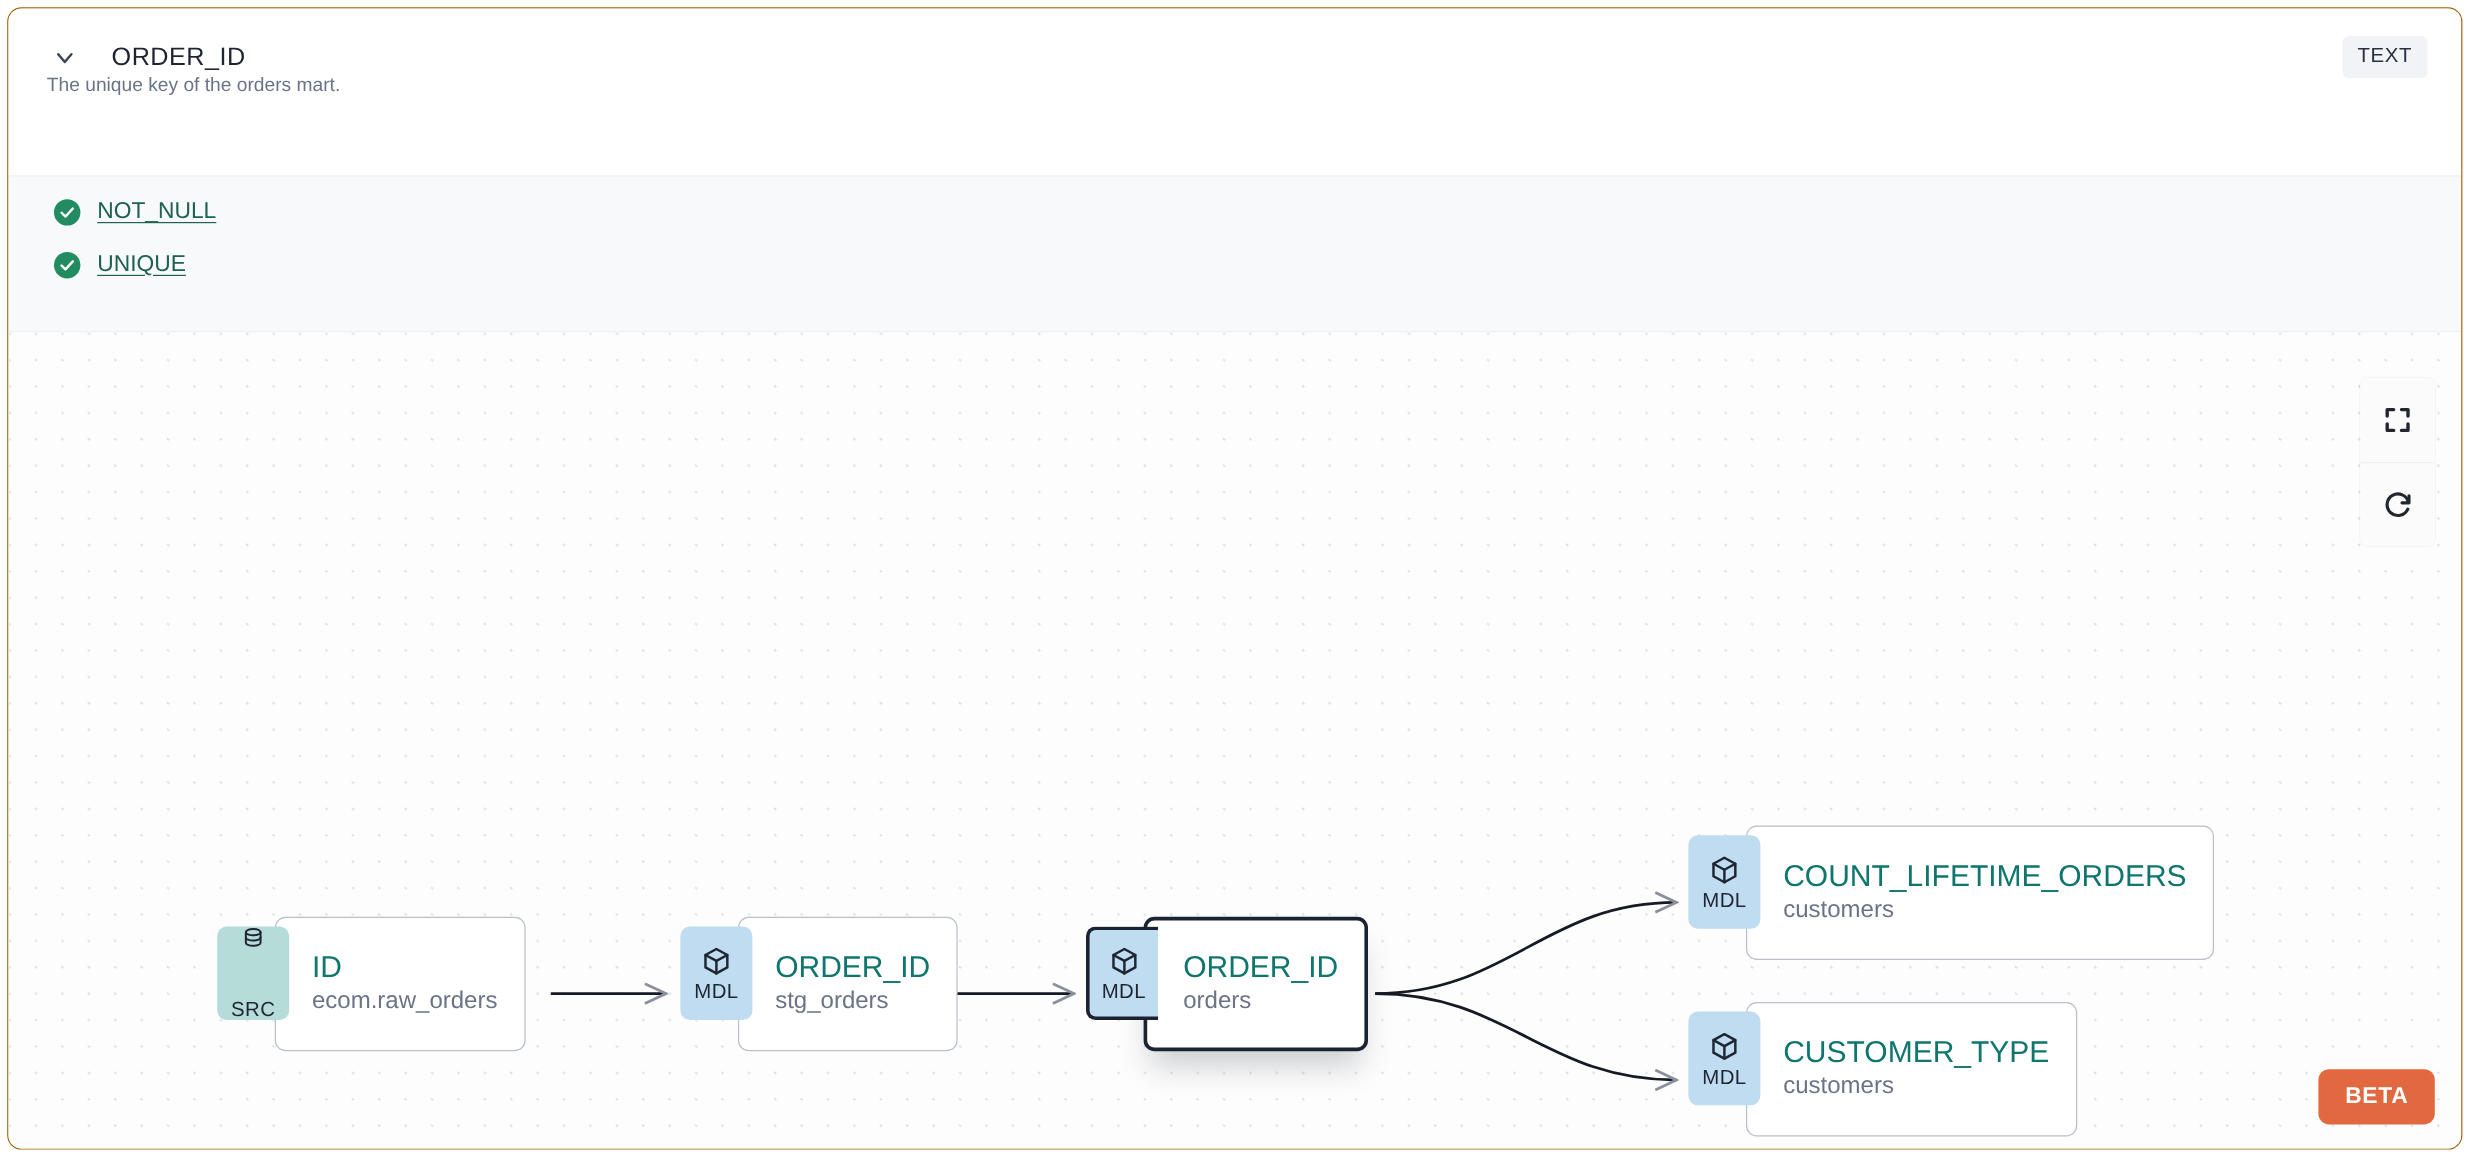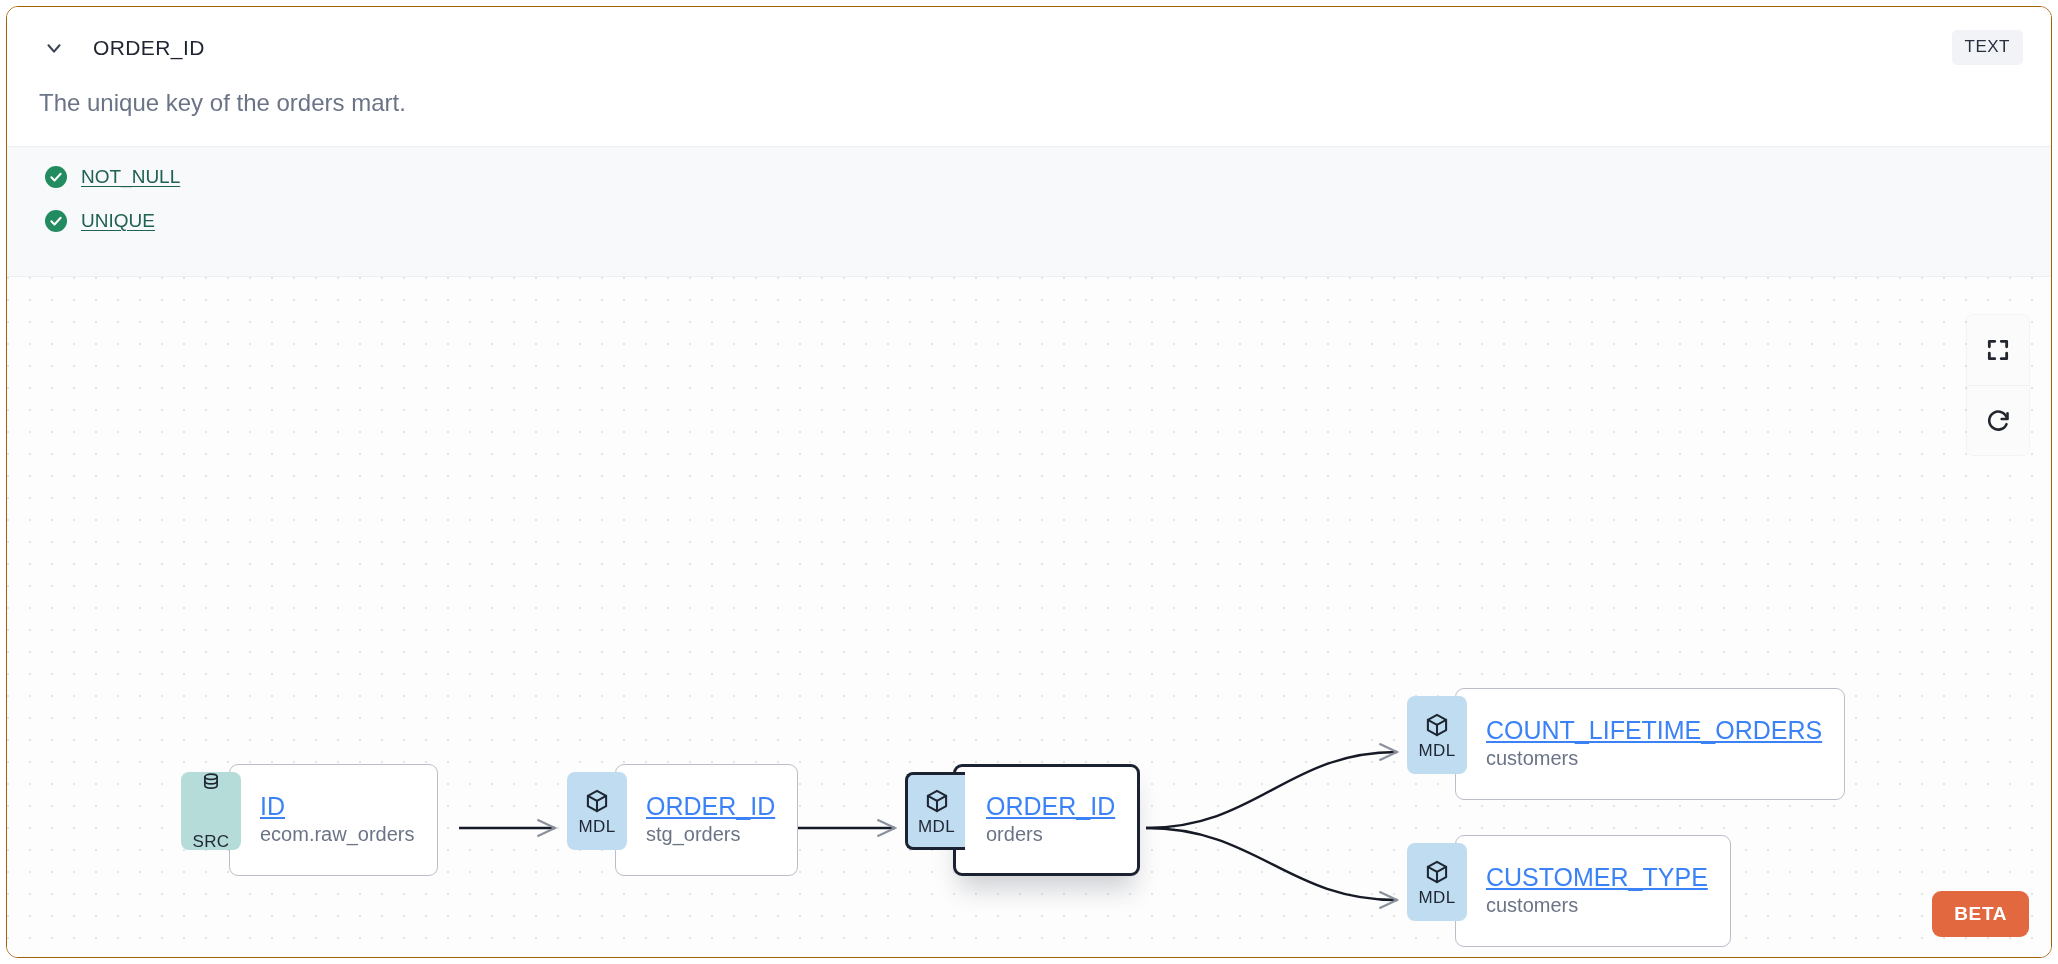--- a/index.html
+++ b/index.html
@@ -51,22 +51,21 @@
     position: absolute;
     right: 28px; top: 23px;
     background: #f1f3f7;
     color: #28303f;
     font-size: 17px;
     letter-spacing: 0.5px;
     padding: 7px 13px 8px;
     border-radius: 5px;
   }
   .desc {
-    margin-top: 26px;
-    font-size: 24px;
+    font-size: 16px;
     color: #6b7487;
     font-weight: 400;
   }
 
   
   .tests {
     background: #f8f9fb;
     border-top: 1px solid #eceef2;
     border-bottom: 1px solid #eceef2;
     padding: 8px 0 24px 38px;
@@ -144,24 +143,23 @@
     padding: 13px 22px 16px 30px;
     min-height: 112px;
     display: flex;
     flex-direction: column;
     justify-content: center;
     position: relative;
     z-index: 1;
   }
   .node-name {
     font-size: 25px;
-    color: #3b82f6;
+    color: #0f766e;
     line-height: 1.22;
     white-space: nowrap;
-    text-decoration: underline;
   }
   .node-sub {
     font-size: 20px;
     color: #6b7487;
     margin-top: 1px;
     white-space: nowrap;
   }
   
   .node.selected .node-body {
     border: 3px solid #1b2232;

